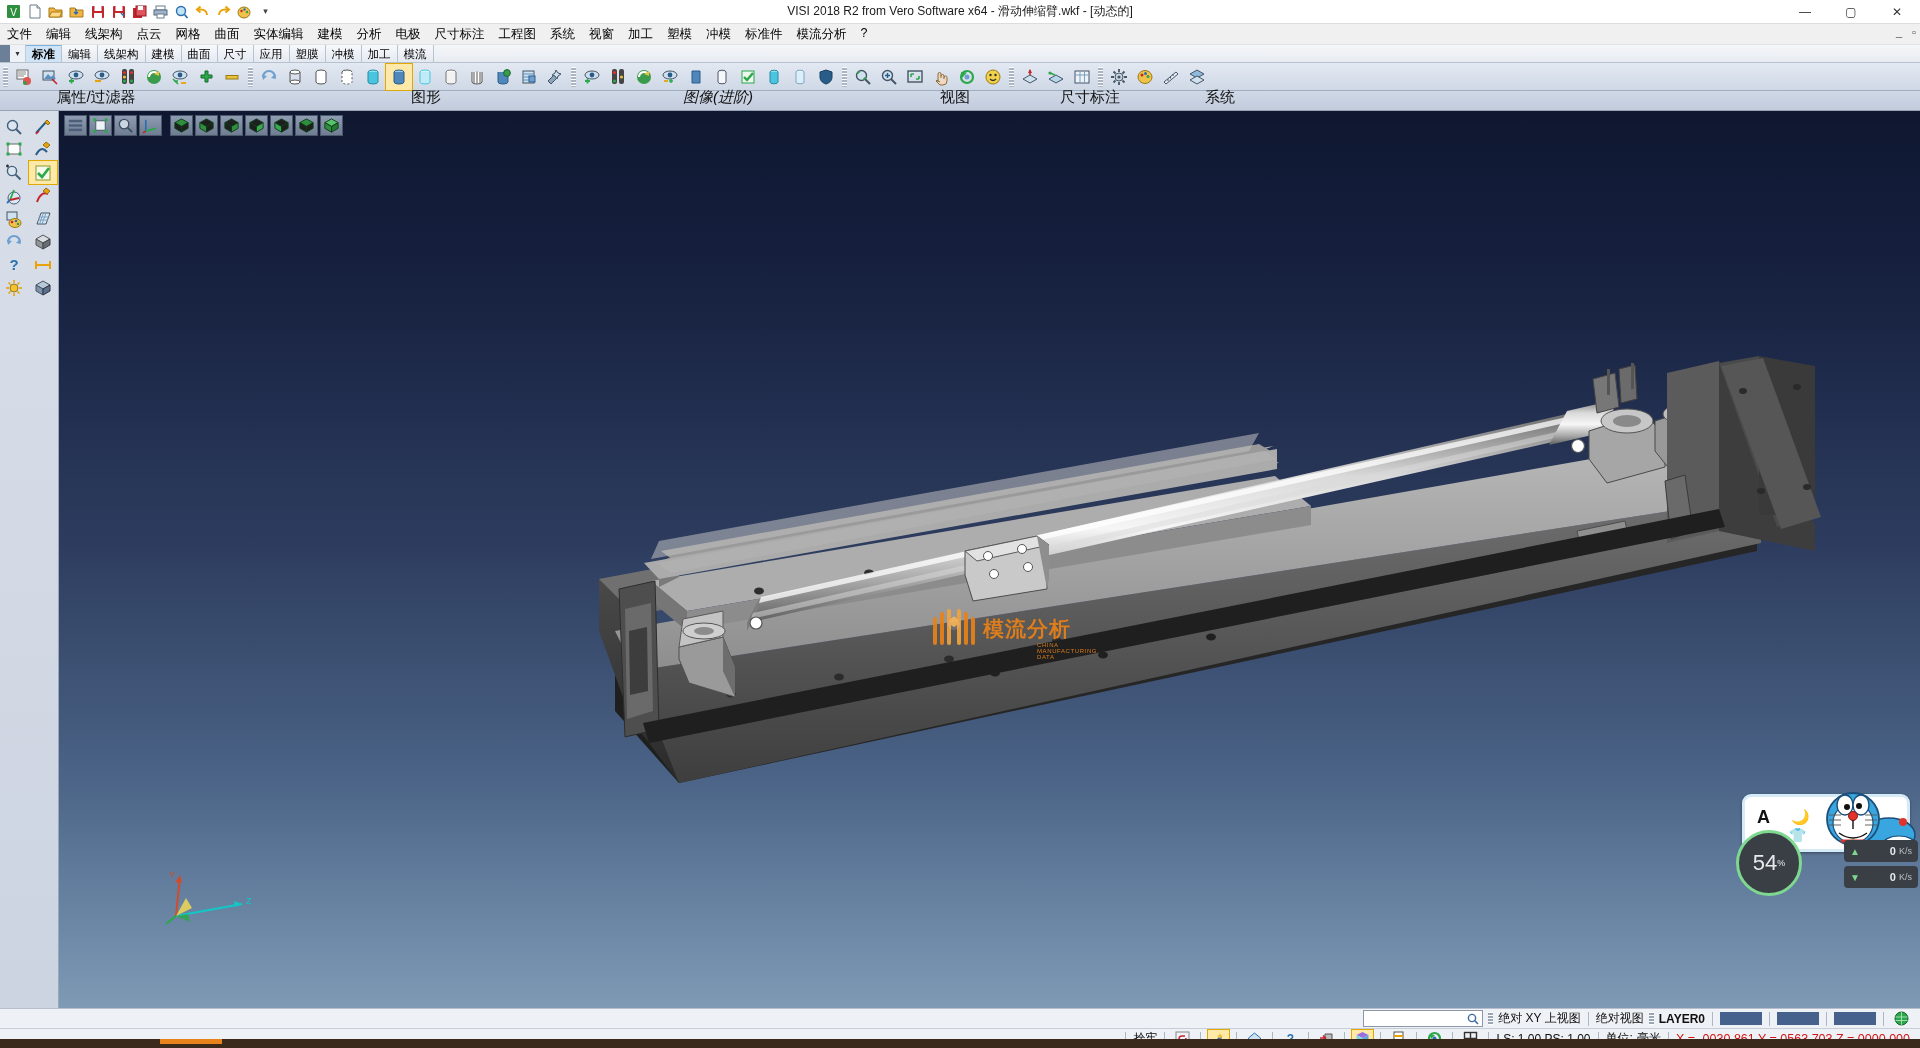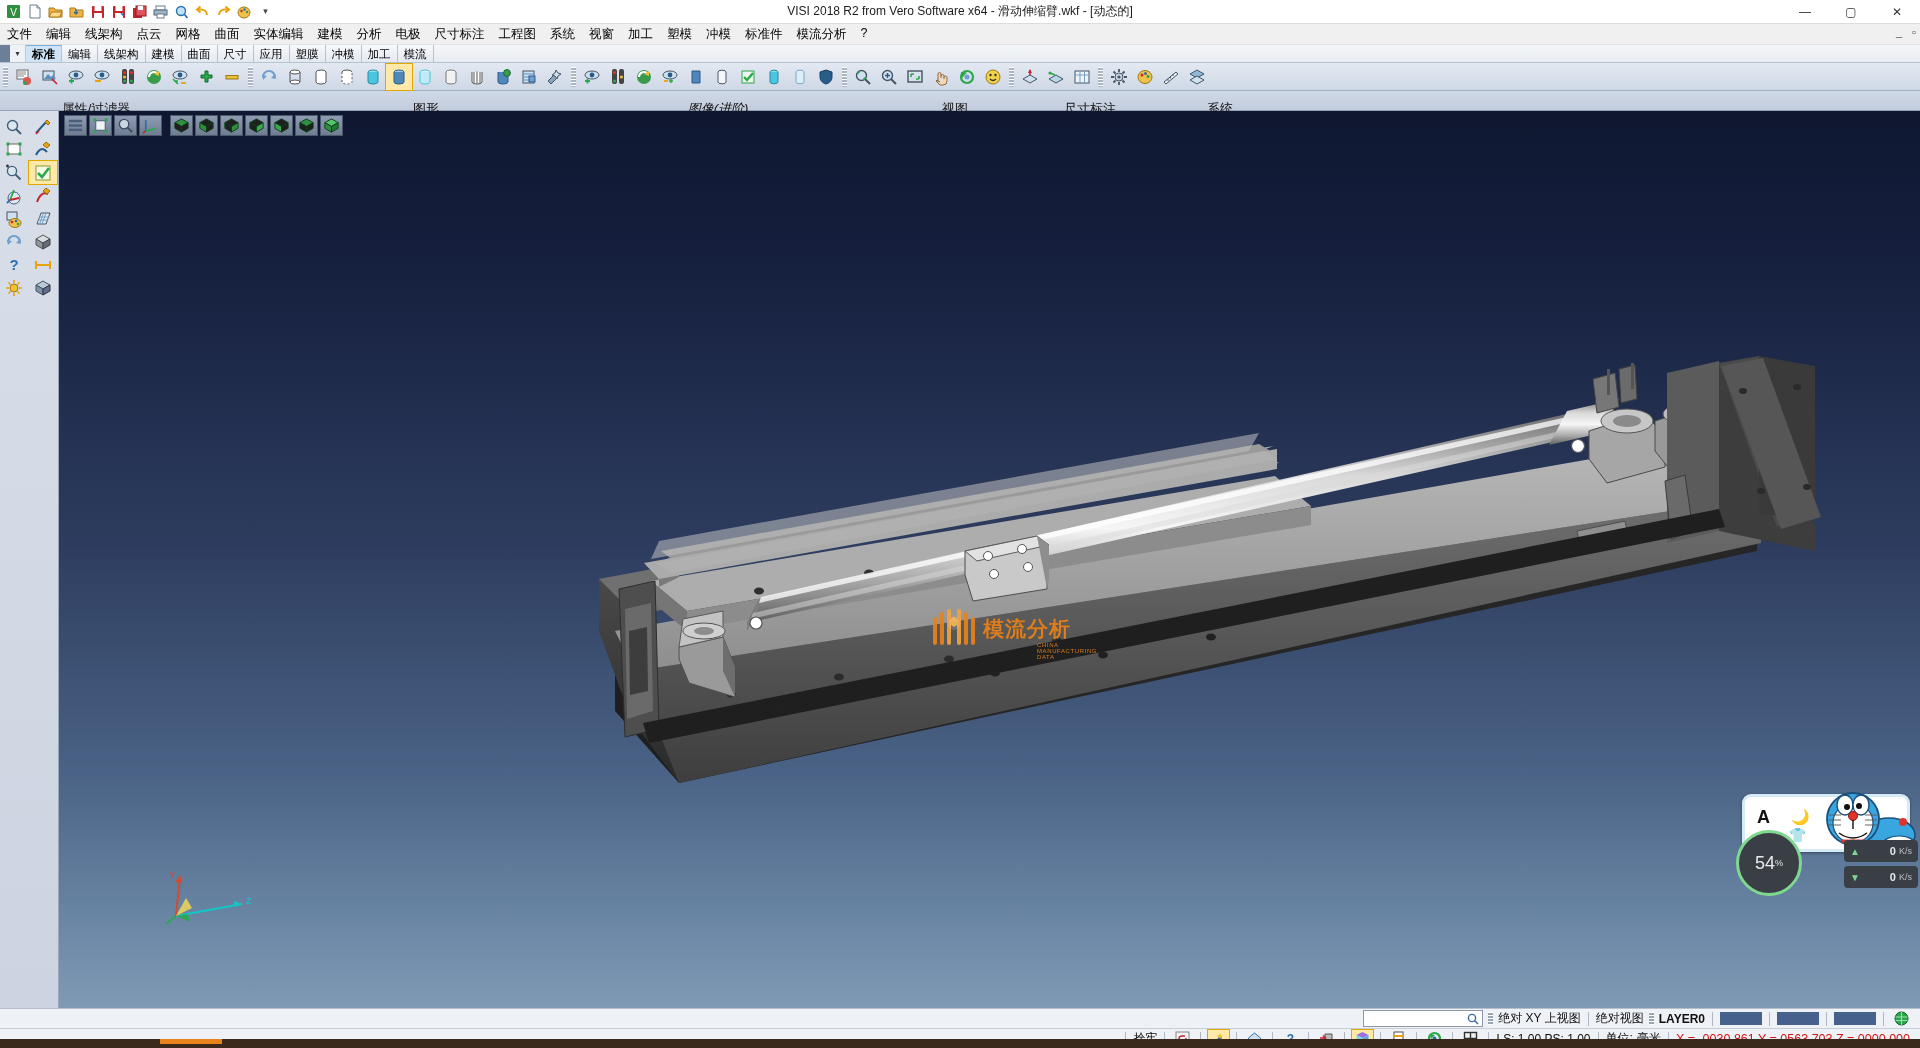--- a/index.html
+++ b/index.html
@@ -78,23 +78,22 @@
   }
   .rgrp { display: flex; align-items: center; height: 28px; }
   .rgrip { width: 5px; height: 20px; margin: 0 3px;
     background: repeating-linear-gradient(#fff 0 1px, #aab4c3 1px 3px); border-radius: 1px; }
   .ricon {
     width: 26px; height: 26px; display: inline-flex; align-items: center; justify-content: center;
     font-size: 13px; line-height: 1; color: #34495e; position: relative;
   }
   .ricon.sel { background: #ffe9a8; outline: 1px solid #e0a800; }
   .rlabel {
-    position: absolute; font-size: 13px; color: #111; white-space: nowrap;
+    position: absolute; font-size: 15px; color: #111; white-space: nowrap;
     transform: translate(-50%, -100%);
-    margin-top: 11px;
   }
   .ribbon-labels-bar {
     position: absolute; left: 0; top: 91px; width: 1920px; height: 20px;
     background: linear-gradient(#cfd8e6, #c2ccdd);
     border-bottom: 1px solid #96a3b6;
   }
 
   
   .leftpane {
     position: absolute; left: 0; top: 111px; width: 59px; bottom: 40px;
@@ -161,21 +160,21 @@
     background: #fff; border-radius: 9px;
     border: 3px solid rgba(200,228,245,.75);
     box-shadow: 0 1px 3px rgba(0,0,0,.4);
   }
   .wg-glyph { position: absolute; font-size: 14px; color: #111; }
   .ring {
     position: absolute; left: -6px; bottom: -6px; width: 66px; height: 66px; border-radius: 50%;
     background: #3a3f45; border: 3px solid #7fd88f;
     display: flex; align-items: center; justify-content: center;
   }
-  .ring .num { font-size: 18px; color: #e7eaed; font-weight: 300; }
+  .ring .num { font-size: 22px; color: #e7eaed; font-weight: 300; }
   .ring .pct { font-size: 9px; color: #e7eaed; }
   .netbox {
     position: absolute; right: 0; width: 74px; height: 22px;
     background: #3a3f45; border-radius: 4px;
     display: flex; align-items: center; justify-content: flex-end; gap: 3px;
     padding-right: 6px; color: #e7eaed; font-size: 11px;
   }
   .netbox .val { font-weight: bold; }
   .netbox .unit { font-size: 9px; color: #b9bfc6; }
   .arrow-up { position: absolute; left: 6px; color: #7fd88f; font-size: 10px; }

